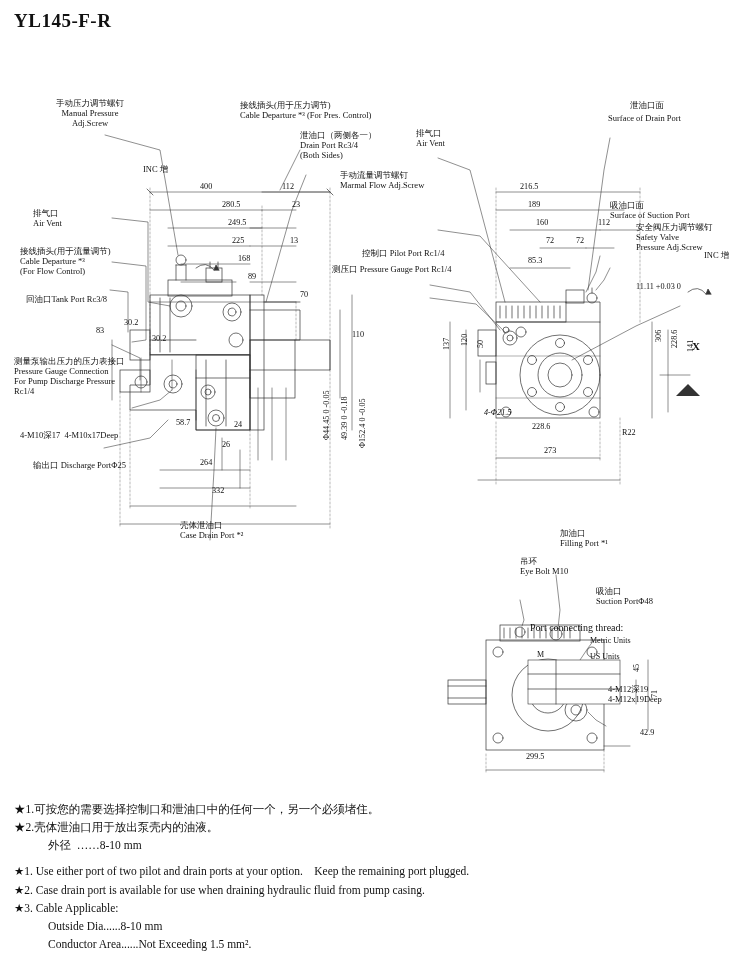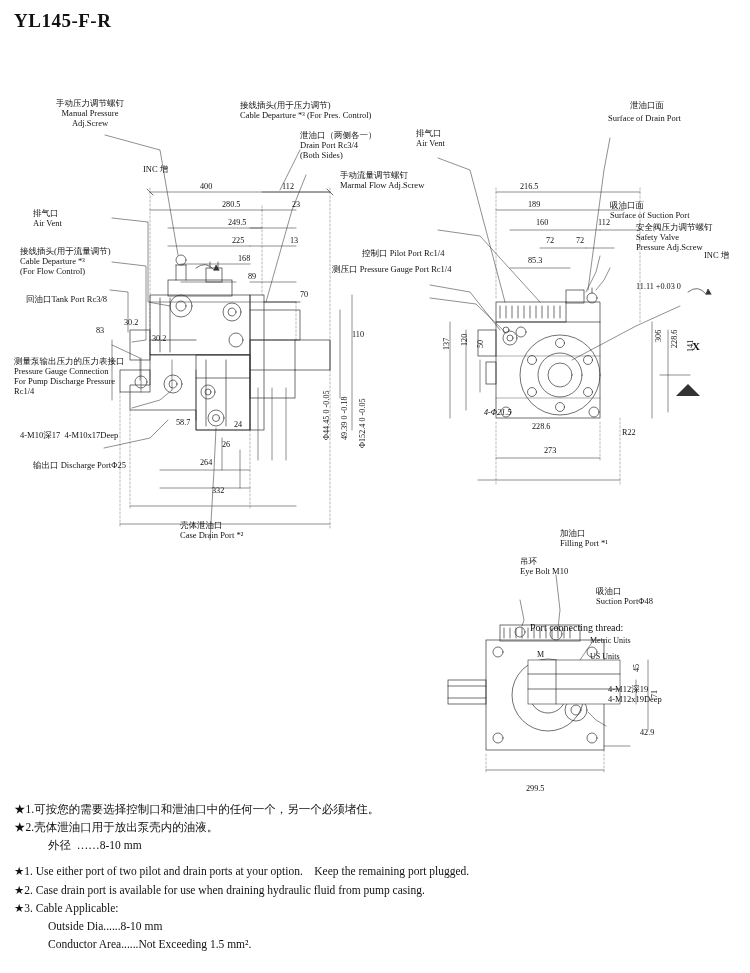--- a/index.html
+++ b/index.html
@@ -338,21 +338,21 @@
   <div class="dim vert" style="left:442px;top:350px;">137</div>
   <div class="dim vert" style="left:460px;top:346px;">120</div>
   <div class="dim vert" style="left:476px;top:348px;">50</div>
   <div class="dim vert" style="left:654px;top:342px;">306</div>
   <div class="dim vert" style="left:670px;top:348px;">228.6</div>
   <div class="dim vert" style="left:686px;top:352px;">141</div>
   <div class="dim" style="left:484px;top:408px;font-style:italic;">4-Φ21.5</div>
   <div class="dim" style="left:532px;top:422px;">228.6</div>
   <div class="dim" style="left:622px;top:428px;">R22</div>
   <div class="dim" style="left:544px;top:446px;">273</div>
-  <div class="dim" style="left:526px;top:752px;margin-top:32px;">299.5</div>
+  <div class="dim" style="left:526px;top:752px;">299.5</div>
   <div class="dim" style="left:640px;top:728px;">42.9</div>
   <div class="dim vert" style="left:632px;top:672px;">45</div>
   <div class="dim vert" style="left:650px;top:698px;">71</div>
 
   <div class="notes">
     <div class="row">★1.可按您的需要选择控制口和泄油口中的任何一个，另一个必须堵住。</div>
     <div class="row">★2.壳体泄油口用于放出泵壳内的油液。</div>
     <div class="row indent">外径  ……8-10 mm</div>
     <div style="height:8px;"></div>
     <div class="row">★1. Use either port of two pilot and drain ports at your option.    Keep the remaining port plugged.</div>

